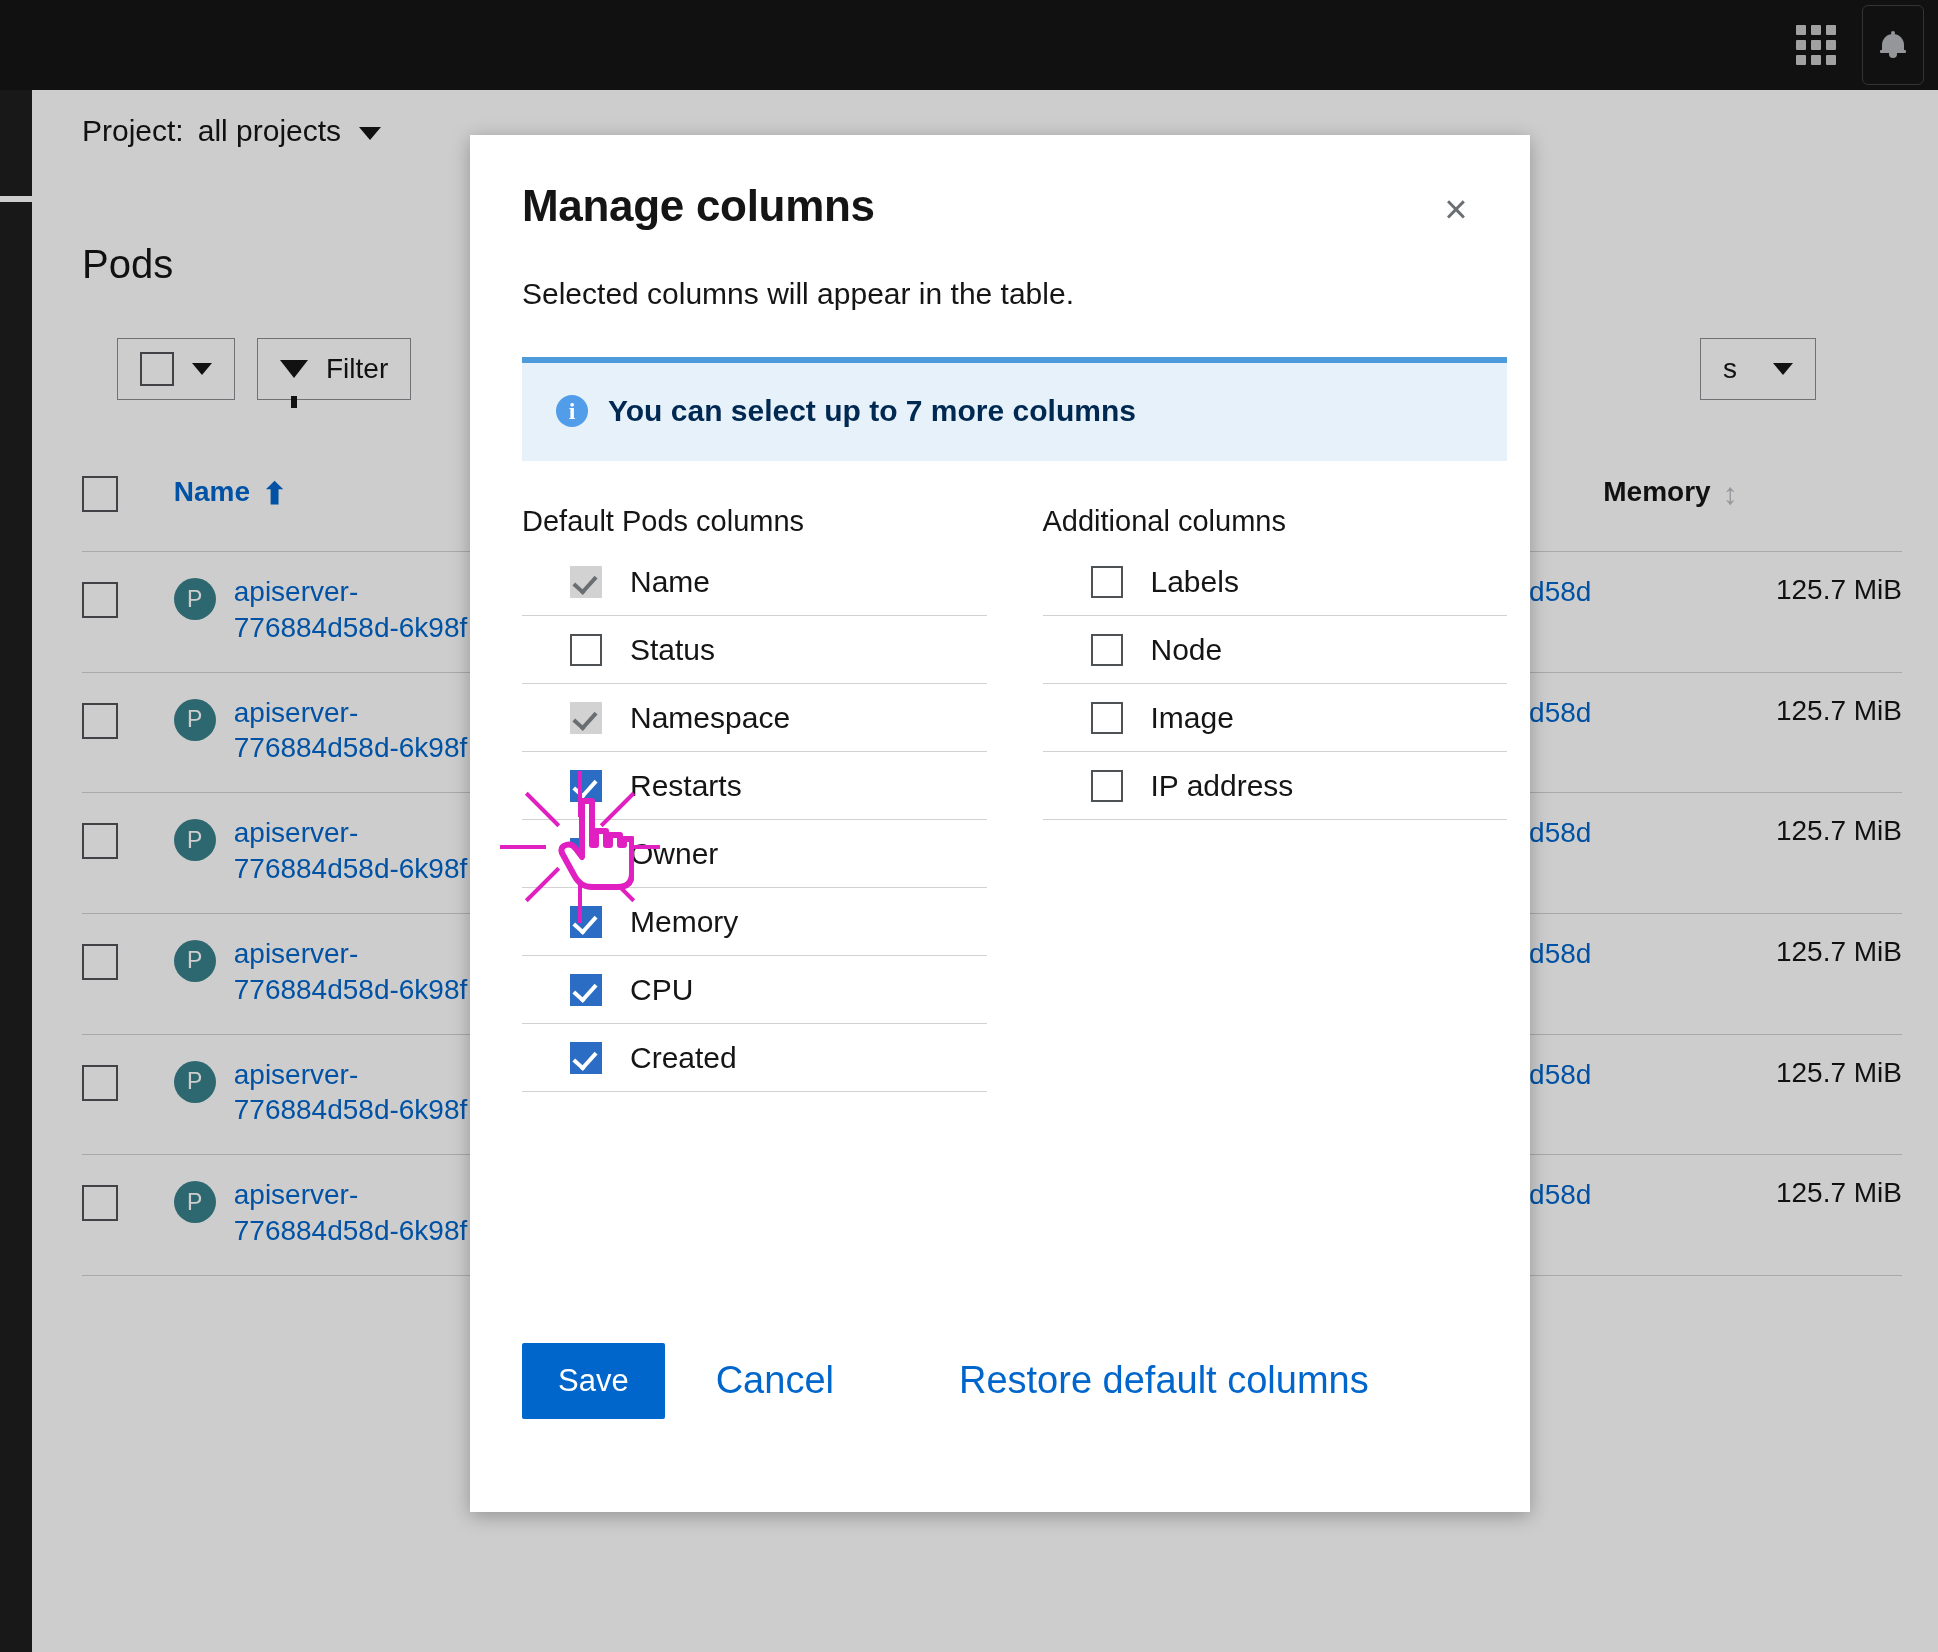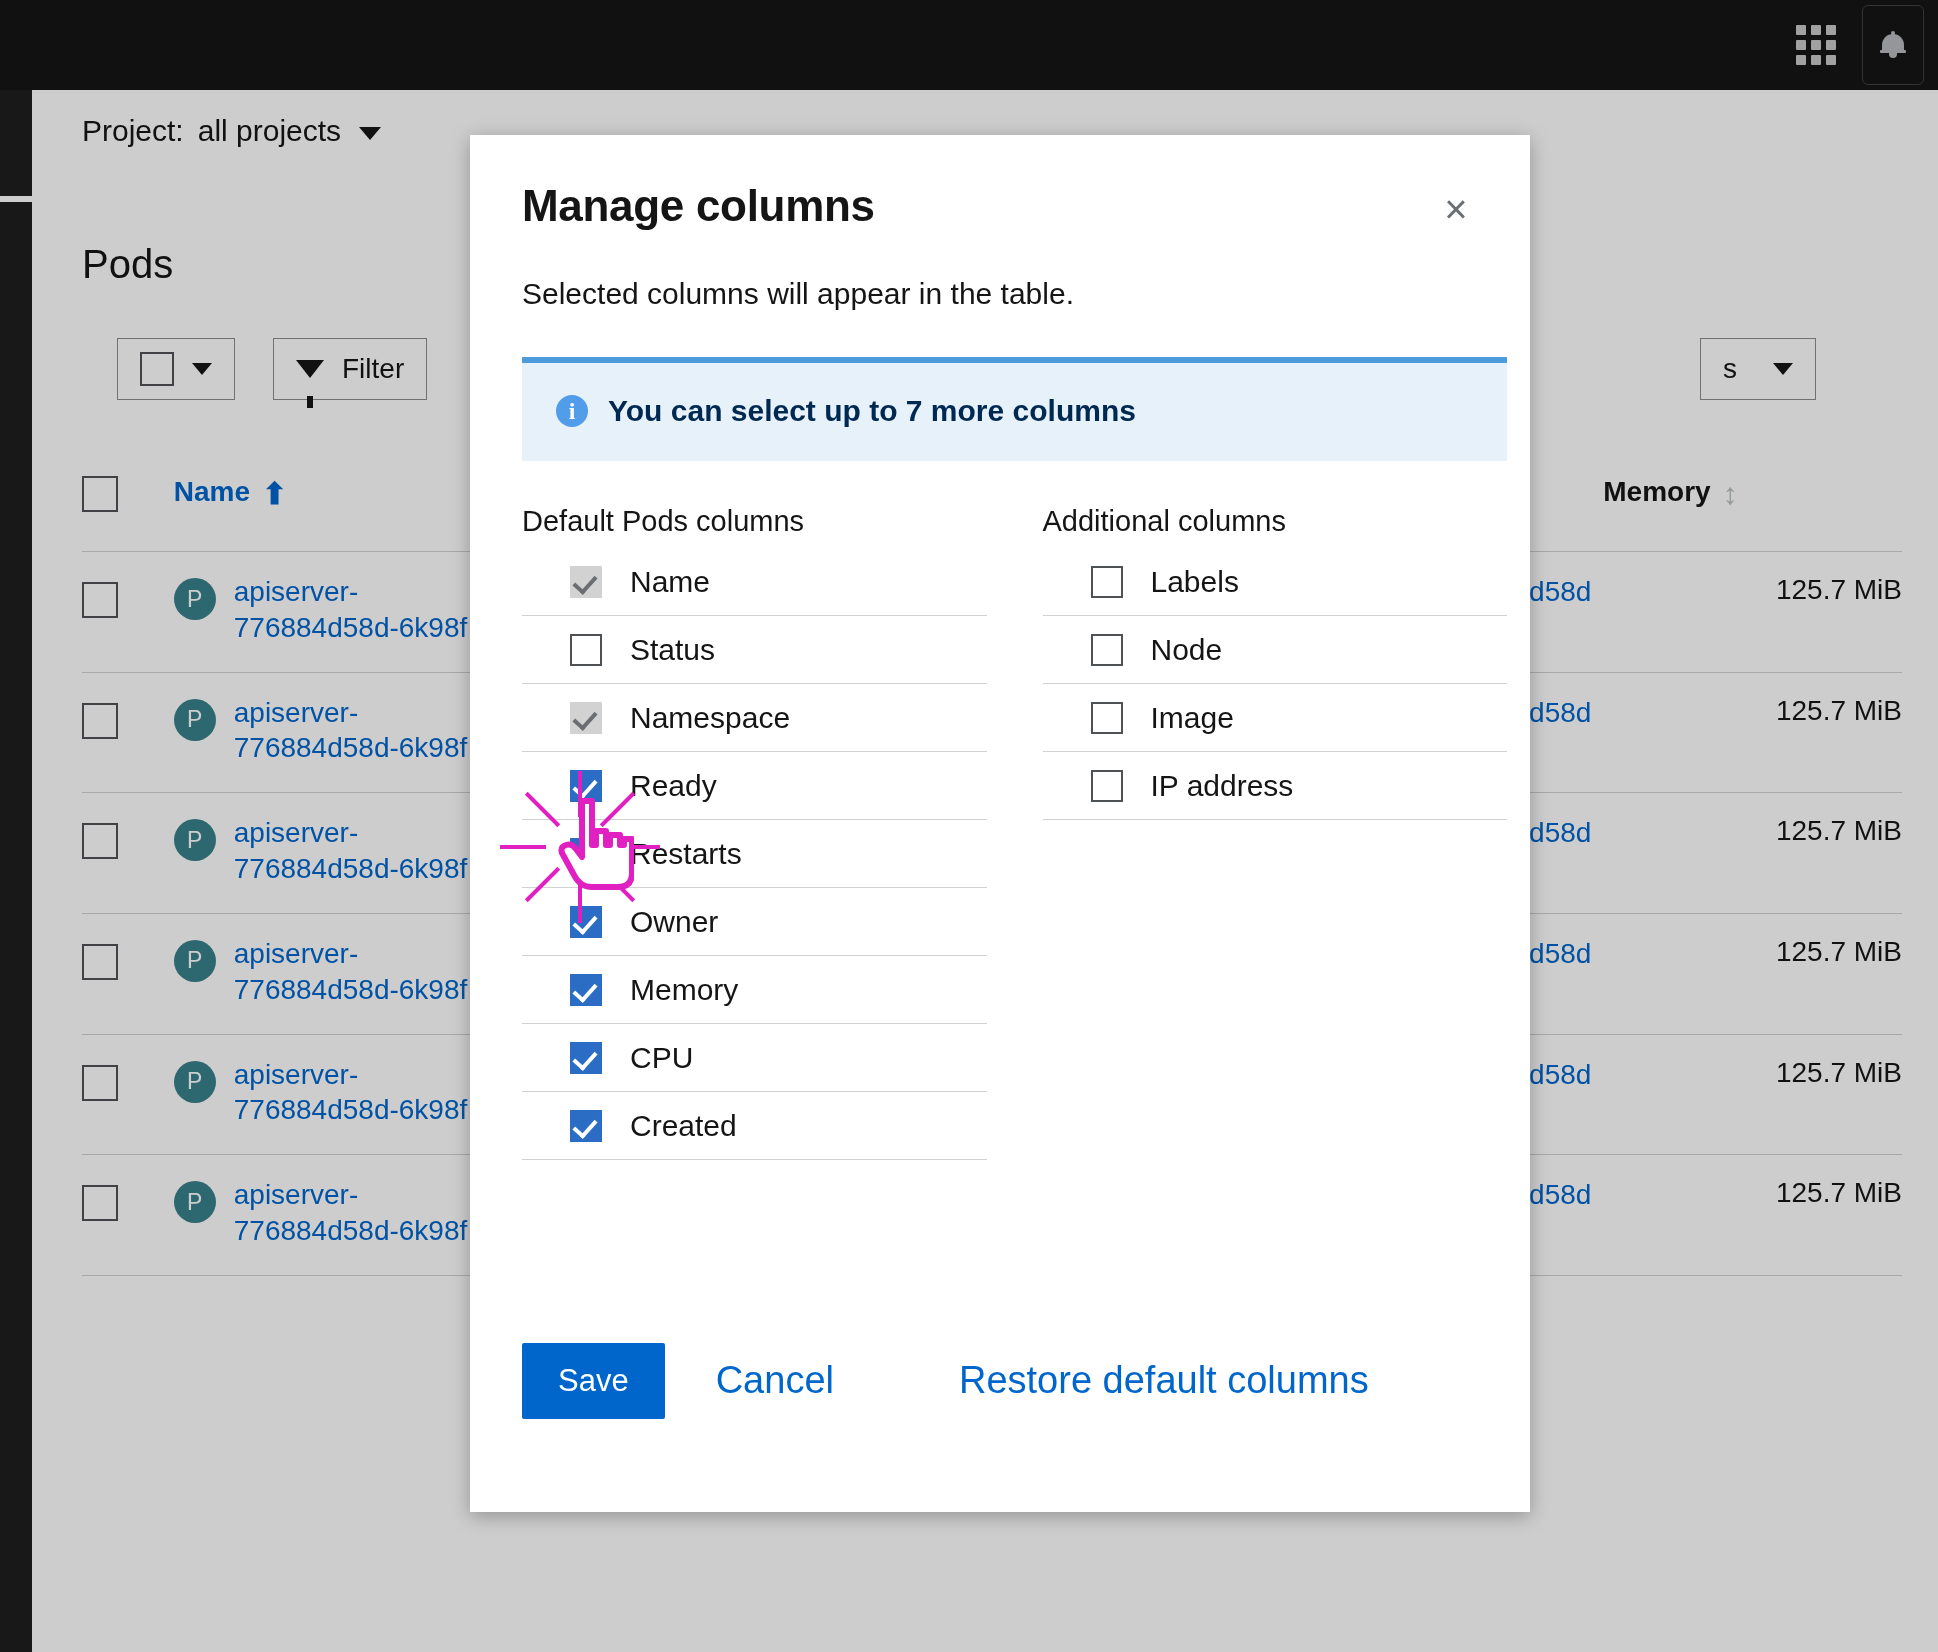--- a/index.html
+++ b/index.html
@@ -96,21 +96,21 @@
     margin-left: 4px; margin-top: 4px;
   }
 
   #page-title {
     position: absolute; top: 125px; left: 50px;
     font-size: 40px; color: #151515; font-weight: 400;
   }
 
   #toolbar {
     position: absolute; top: 248px; left: 85px;
-    display: flex; align-items: center; gap: 38px;
+    display: flex; align-items: center; gap: 22px;
   }
   .tb-btn {
     height: 62px;
     border: 1px solid #8a8d90;
     background: #fff;
     display: flex; align-items: center;
     box-sizing: border-box;
     padding: 0 22px;
     gap: 18px;
     font-size: 28px; color: #151515;
@@ -574,26 +574,20 @@
           <div class="opt-row">
             <span class="cb disabled">
               <span class="tick"></span>
             </span>
             <span class="opt-label">Namespace</span>
           </div>
           <div class="opt-row">
             <span class="cb checked">
               <span class="tick"></span>
             </span>
-            <span class="opt-label">Ready</span>
-          </div>
-          <div class="opt-row">
-            <span class="cb checked">
-              <span class="tick"></span>
-            </span>
             <span class="opt-label">Restarts</span>
           </div>
           <div class="opt-row">
             <span class="cb checked">
               <span class="tick"></span>
             </span>
             <span class="opt-label">Owner</span>
           </div>
           <div class="opt-row">
             <span class="cb checked">

